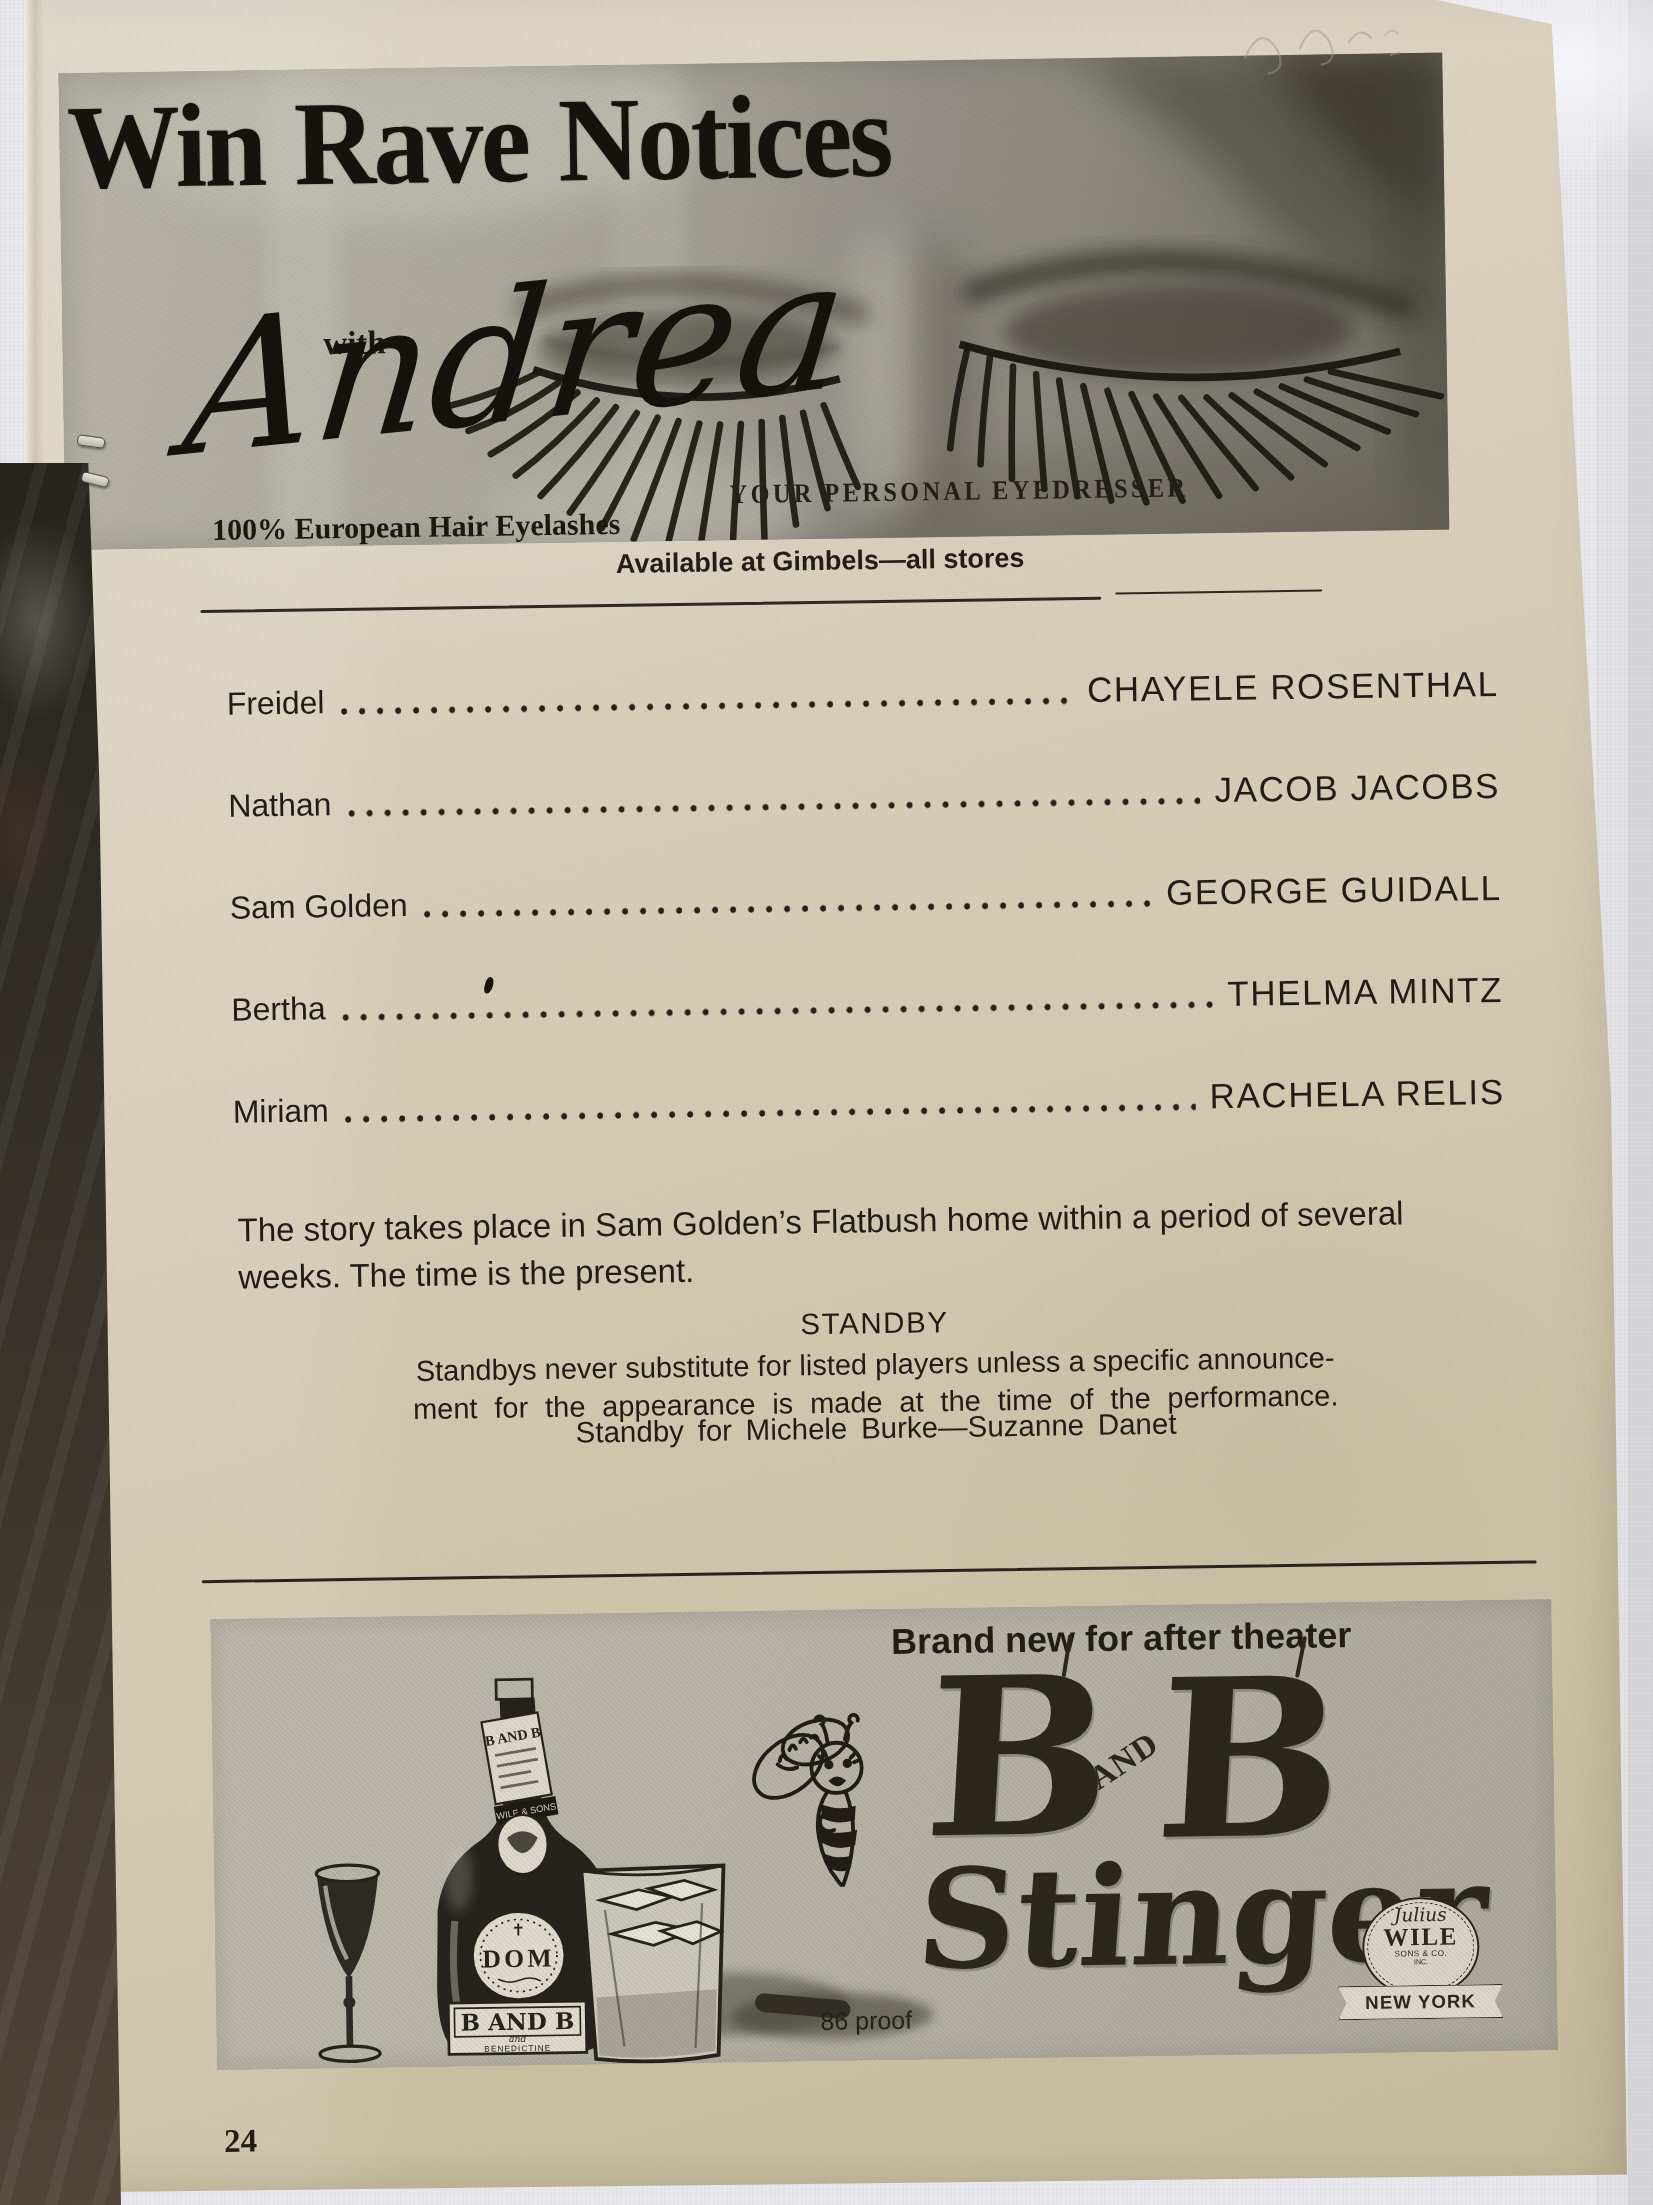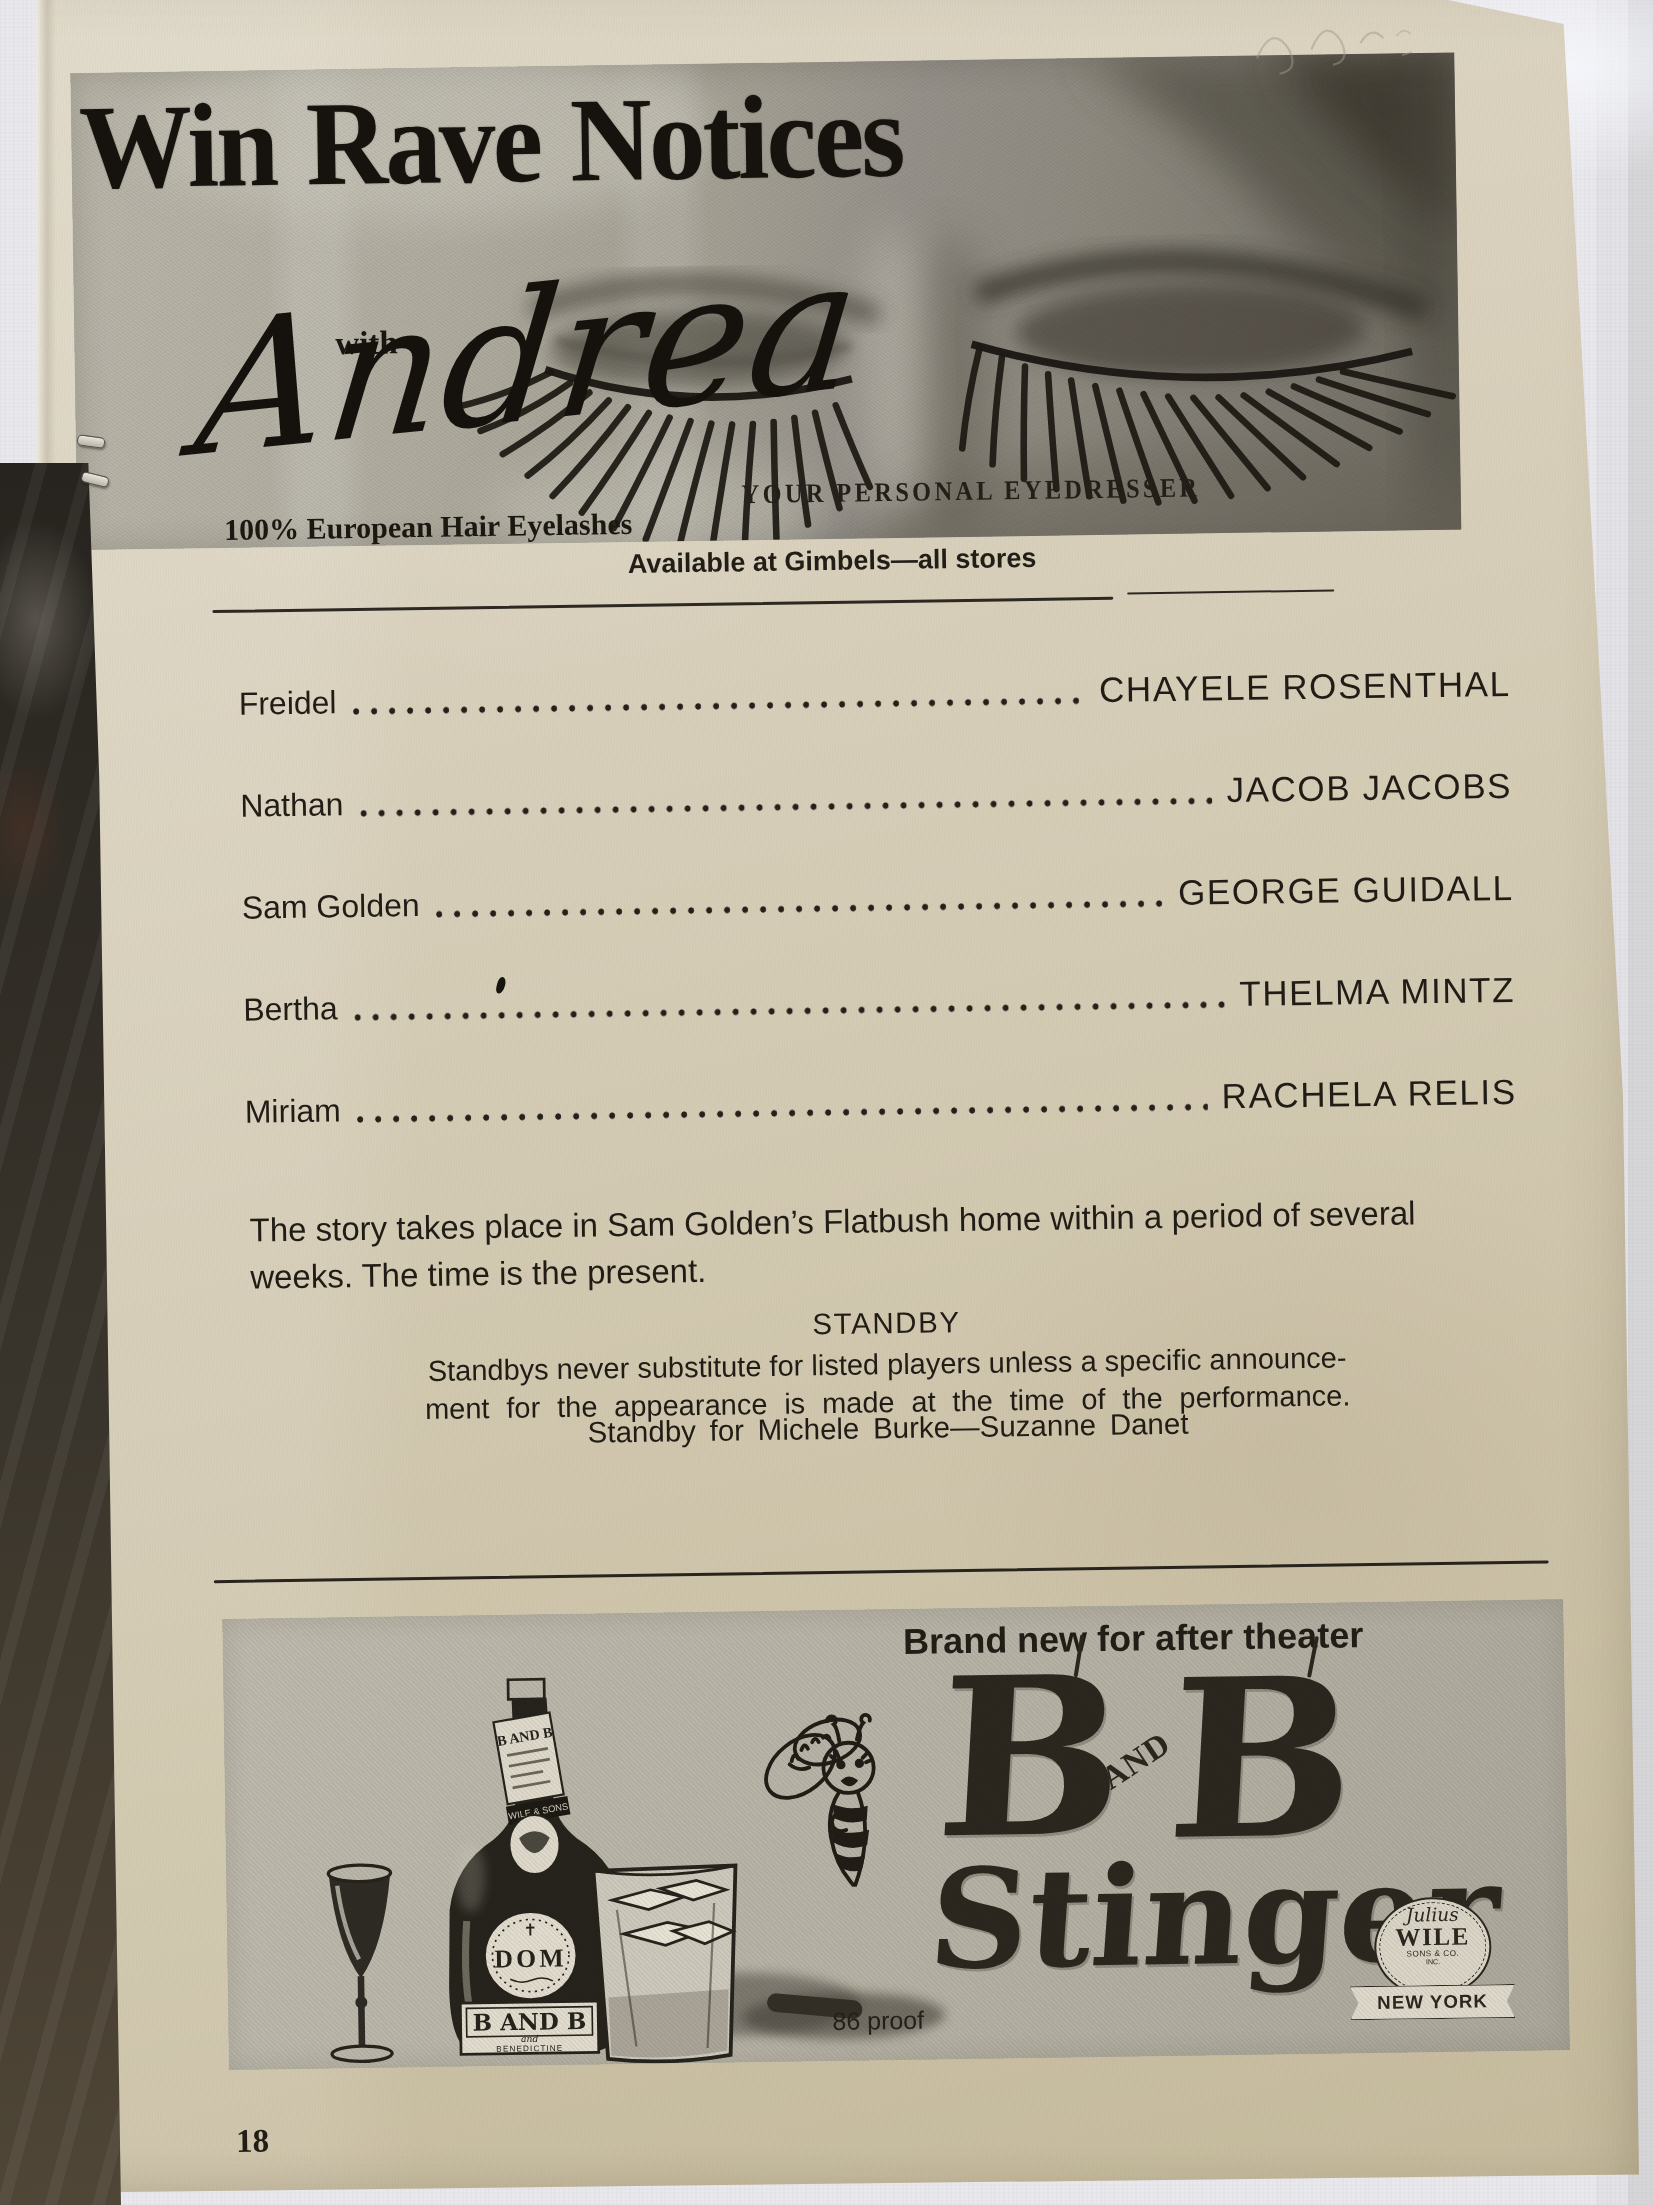--- a/index.html
+++ b/index.html
@@ -7,21 +7,21 @@
     width:1654px;height:2205px;position:relative;overflow:hidden;
     background:
       radial-gradient(328px 164px at 1559px 66px, rgba(246,247,252,.9), rgba(246,247,252,0) 70%),
       repeating-linear-gradient(0deg, rgba(0,0,0,.012) 0 1.6px, rgba(0,0,0,0) 1.6px 3.8px),
       repeating-linear-gradient(90deg, rgba(0,0,0,.014) 0 1.6px, rgba(0,0,0,0) 1.6px 4.4px),
       linear-gradient(90deg, #e9e8ec 0 1596px, #e3e3e7 1596px 1628px, #d6d6d9 1628px 100%);
     font-family:"Liberation Sans", sans-serif;
   }
   
   .page{
-    position:absolute;left:36px;top:0;width:1603px;height:2192px;
+    position:absolute;left:24px;top:0;width:1603px;height:2192px;
     clip-path:polygon(0% 0%, 88.1% 0%, 95.3% 1.1%, 99.0% 50%, 100% 99.2%, 5.0% 100%, 0% 99.6%);
     background:
       radial-gradient(711px 492px at 30% 18%, rgba(255,255,255,.14), rgba(255,255,255,0) 60%),
       radial-gradient(602px 547px at 78% 66%, rgba(120,100,70,.08), rgba(120,100,70,0) 60%),
       repeating-linear-gradient(93deg, rgba(120,110,90,.03) 0 1.1px, rgba(0,0,0,0) 1.1px 2.7px),
       linear-gradient(90deg, rgba(255,255,255,.10) 17% , rgba(255,255,255,0) 24%),
       linear-gradient(165deg,#ded7c6 0%,#d9d1bd 25%,#d3cab3 50%,#ccc2a7 75%,#c5ba9c 100%);
     box-shadow: inset -38px 0 71px -38px rgba(90,78,55,.30), inset 0 -27px 49px -33px rgba(90,78,55,.22);
   }
   .page-content{position:absolute;inset:0;transform:rotate(-0.85deg);transform-origin:793px 1121px;}
@@ -353,21 +353,21 @@
         <div class="seal-circle">
           <div class="seal-julius">Julius</div>
           <div class="seal-wile">WILE</div>
           <div class="seal-sons">SONS &amp; CO.</div>
           <div class="seal-inc">INC.</div>
         </div>
         <div class="seal-banner">NEW YORK</div>
       </div>
     </div>
 
-    <div class="pageno">18</div>
+    <div class="pageno">24</div>
     <div class="ink-blob"></div>
     <svg class="scribble-svg" viewBox="0 0 340 150">
       <path d="M20,95 q28,-62 58,-14 q18,38 -16,44 M120,80 q26,-58 54,-12 q16,36 -14,42 M210,70 q20,-30 40,-8" fill="none" stroke="#a09a8e" stroke-width="4" stroke-linecap="round"></path>
       <path d="M275,60 q14,-18 26,-4 M285,95 l18,-6" fill="none" stroke="#aaa49a" stroke-width="3"></path>
     </svg>
 
   </div>
 </div>
 
 <div class="dark-page"></div>

